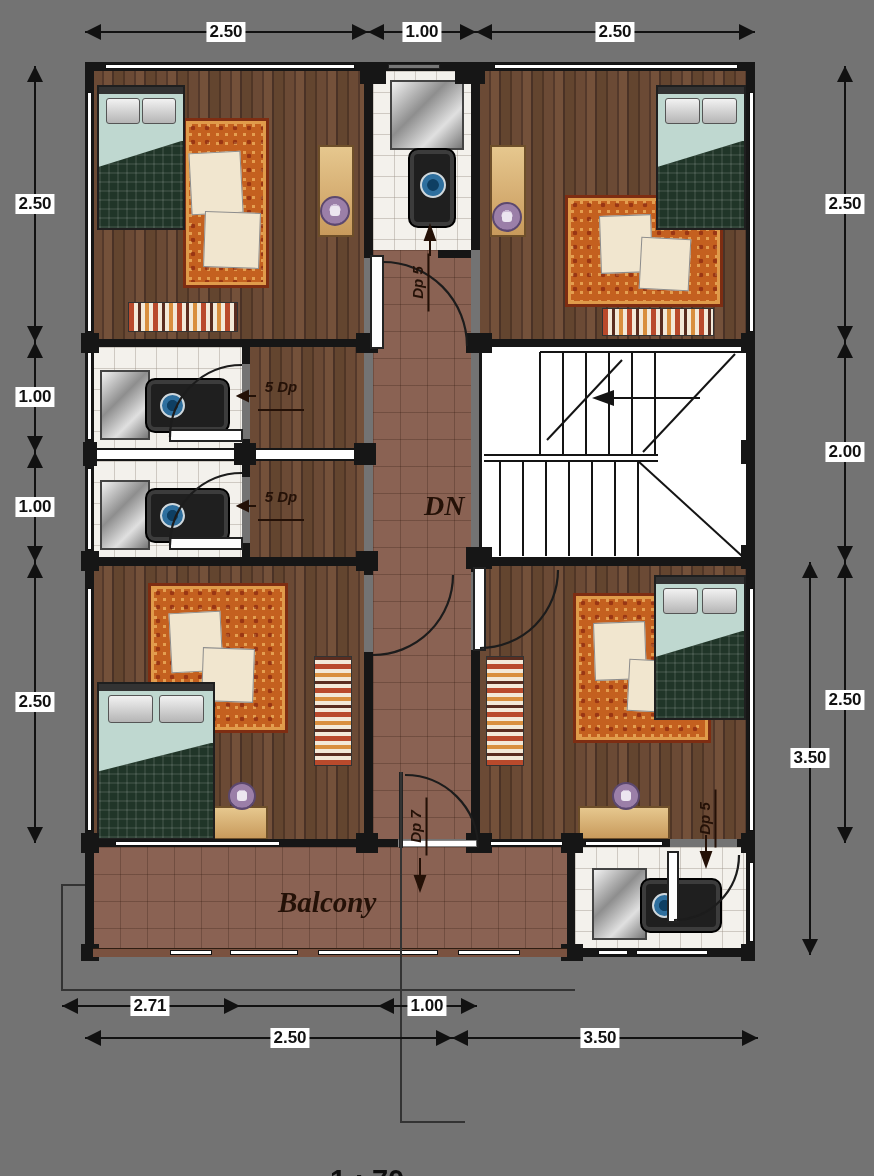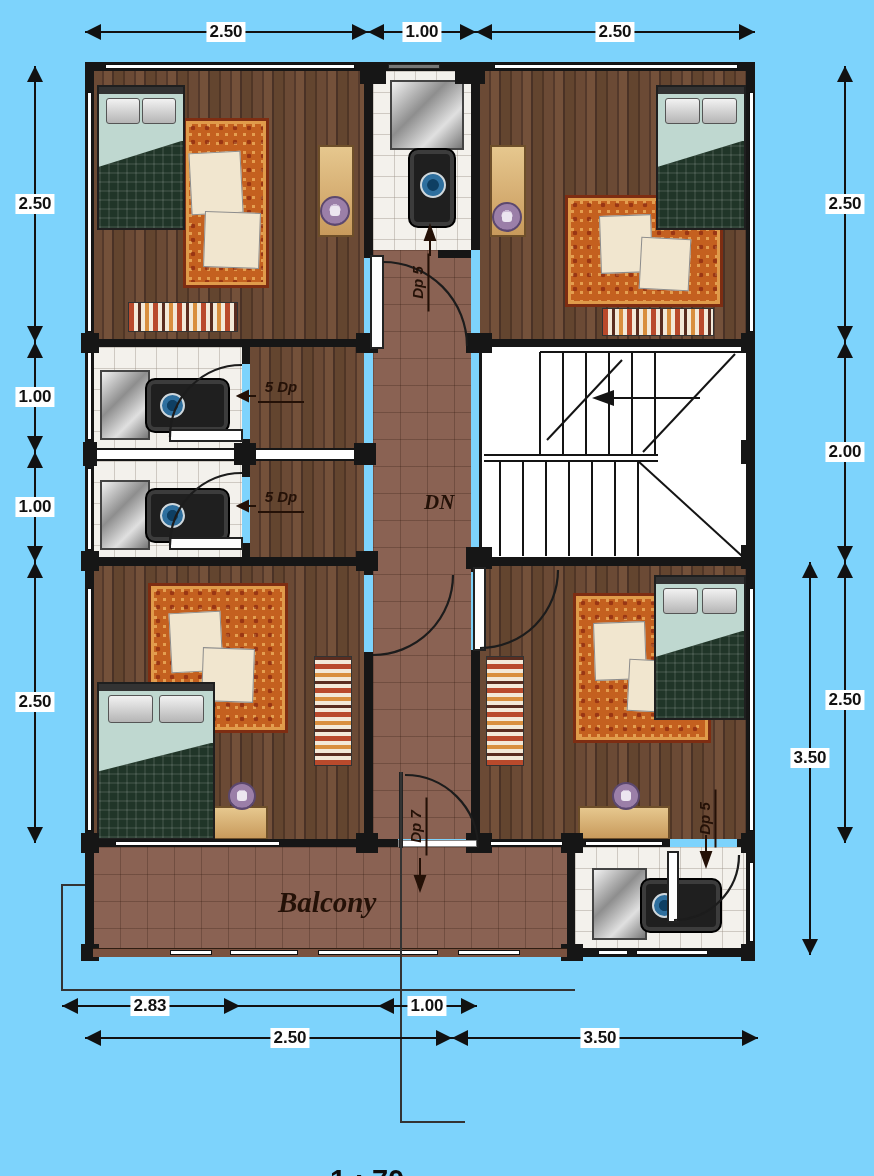--- a/index.html
+++ b/index.html
@@ -1,16 +1,16 @@
 <!DOCTYPE html>
 <html><head>
 <meta charset="utf-8">
 <style>
   html,body{margin:0;padding:0;background:#fff}
-  .canvas{position:relative;width:874px;height:1176px;background:#7dd3fc;overflow:hidden;
+  .canvas{position:relative;width:874px;height:1176px;background:#737373;overflow:hidden;
           font-family:"Liberation Sans",sans-serif}
   .abs{position:absolute;box-sizing:border-box}
   
   .floor-wood{background-color:#5c4130;background-image:repeating-linear-gradient(90deg,#6b4a35 0 9px,#54392b 9px 11px,#74513a 11px 19px,#4a3226 19px 21px,#63452f 21px 30px,#503626 30px 32px)}
   .floor-tile{background-color:#8a6253;background-image:linear-gradient(rgba(40,20,10,.25) 1px,transparent 1px),linear-gradient(90deg,rgba(40,20,10,.25) 1px,transparent 1px);background-size:27px 27px}
   .floor-bath{background-color:#f3f1ec;background-image:linear-gradient(rgba(150,140,130,.4) 1px,transparent 1px),linear-gradient(90deg,rgba(150,140,130,.4) 1px,transparent 1px);background-size:21px 21px}
   .floor-stair{background:#fff}
   
   .wall{background:#161616}
   .col{background:#161616}
@@ -29,23 +29,23 @@
   .stool{border-radius:50%;background:radial-gradient(circle at 50% 45%,#cdbcd6 0 28%,#9b7fa8 30% 70%,#7a6090 72%);border:2px solid #5c486e}
   .stool-pad{position:absolute;inset:30%;background:#ece6f0;border-radius:3px}
   .mat-h{border:1px solid #333;background:repeating-linear-gradient(90deg,#b94a2c 0 5px,#f3e9d8 5px 9px,#5a2d20 9px 12px,#f3e9d8 12px 16px,#d98f3e 16px 20px,#f3e9d8 20px 24px)}
   .mat-v{border:1px solid #333;background:repeating-linear-gradient(0deg,#b94a2c 0 5px,#f3e9d8 5px 9px,#5a2d20 9px 12px,#f3e9d8 12px 16px,#d98f3e 16px 20px,#f3e9d8 20px 24px)}
   .fxc{background:linear-gradient(135deg,#f2f2f2 0%,#8e8e8e 40%,#e0e0e0 70%,#777 100%);border:2px solid #444}
   .fxb{background:#1f1f1f;border-radius:10px;border:2px solid #000;box-shadow:inset 0 0 0 4px #3c3c3c}
   .fxo{border-radius:50%;background:radial-gradient(circle,#0e3f63 0 35%,#2e6f9e 40% 70%,#9fb8c8 75%);border:2px solid #cfd8dd}
   
   .dim{position:absolute;transform:translate(-50%,-50%);background:#fff;padding:0 3px;font:bold 17px "Liberation Sans",sans-serif;color:#111;white-space:nowrap}
   .rtag{position:absolute;font:bold italic 15px "Liberation Sans",sans-serif;color:#241107;transform:rotate(-90deg);text-align:center;border-bottom:2px solid #241107;padding-bottom:1px;width:58px;height:18px;line-height:18px}
-  .htag{position:absolute;font:bold italic 15px "Liberation Sans",sans-serif;color:#241107;border-bottom:2px solid #241107;padding-bottom:6px;width:46px;text-align:center}
+  .htag{position:absolute;font:bold italic 15px "Liberation Sans",sans-serif;color:#241107;border-bottom:2px solid #241107;padding-bottom:14px;width:46px;text-align:center}
   .roomlabel{position:absolute;font:bold italic 29px "Liberation Serif",serif;color:#241107;white-space:nowrap}
-  .dn{font-size:21px}
+  .dn{font-size:28px}
   .glass{position:absolute;font:bold italic 31px "Liberation Serif",serif;color:#111;white-space:nowrap}
   .title{position:absolute;font:bold 41px "Liberation Sans",sans-serif;color:#0d0d0d;letter-spacing:0;white-space:nowrap}
   .scalenote{position:absolute;font:bold 29px "Liberation Sans",sans-serif;color:#0d0d0d;white-space:nowrap}
   svg{position:absolute;left:0;top:0}
 </style>
 </head>
 <body>
 
 <div class="canvas">
 
@@ -298,21 +298,21 @@
   <div class="dim" style="left:422px;top:32px">1.00</div>
   <div class="dim" style="left:615px;top:32px">2.50</div>
   <div class="dim" style="left:35px;top:204px">2.50</div>
   <div class="dim" style="left:35px;top:397px">1.00</div>
   <div class="dim" style="left:35px;top:507px">1.00</div>
   <div class="dim" style="left:35px;top:702px">2.50</div>
   <div class="dim" style="left:845px;top:204px">2.50</div>
   <div class="dim" style="left:845px;top:452px">2.00</div>
   <div class="dim" style="left:845px;top:700px">2.50</div>
   <div class="dim" style="left:810px;top:758px">3.50</div>
-  <div class="dim" style="left:150px;top:1006px">2.83</div>
+  <div class="dim" style="left:150px;top:1006px">2.71</div>
   <div class="dim" style="left:427px;top:1006px">1.00</div>
   <div class="dim" style="left:290px;top:1038px">2.50</div>
   <div class="dim" style="left:600px;top:1038px">3.50</div>
 
   <div class="rtag" style="left:390px;top:272px">Dp 5</div>
   <div class="htag" style="left:258px;top:378px">5 Dp</div>
   <div class="htag" style="left:258px;top:488px">5 Dp</div>
   <div class="rtag" style="left:388px;top:816px">Dp 7</div>
   <div class="rtag" style="left:677px;top:808px">Dp 5</div>
 

